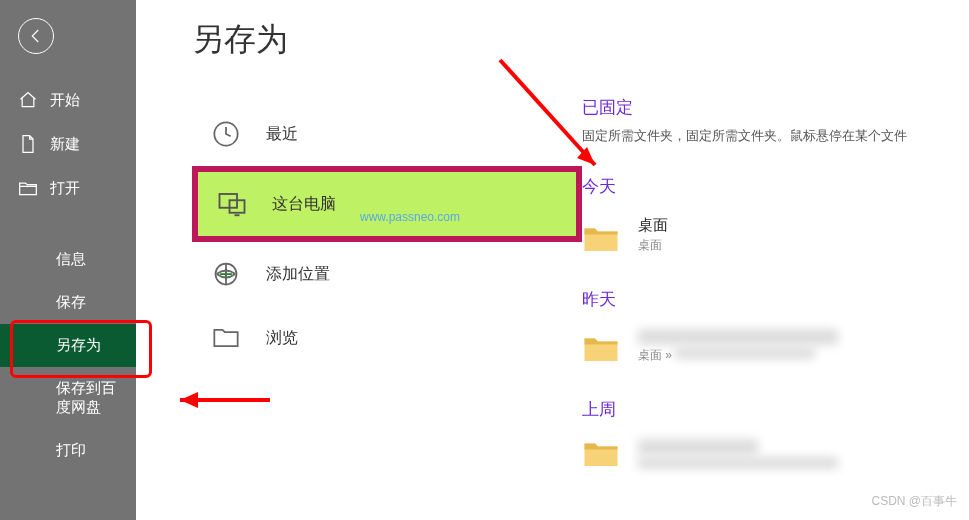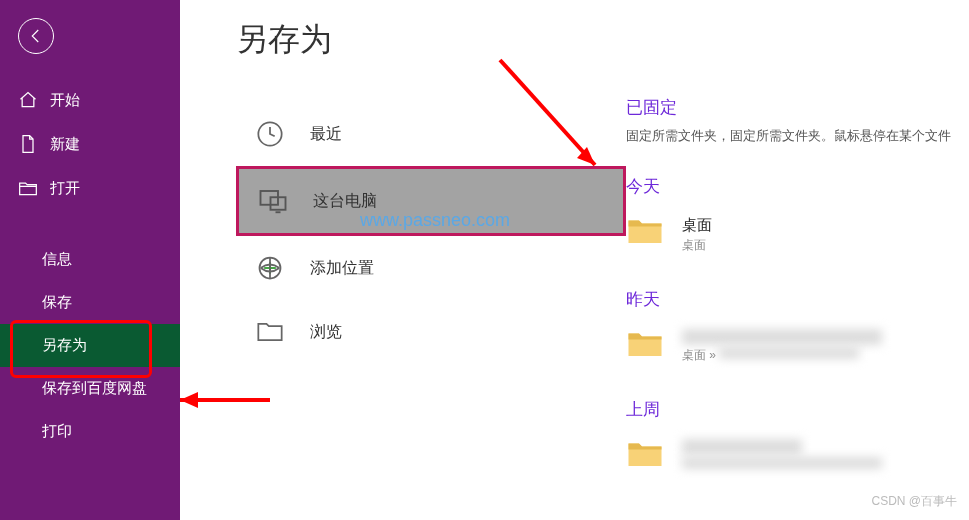--- a/index.html
+++ b/index.html
@@ -1,54 +1,54 @@
 <!DOCTYPE html>
 <html><head>
   <meta charset="utf-8">
   <style>
     * { margin: 0; padding: 0; box-sizing: border-box; font-family: "Microsoft YaHei", "Segoe UI", sans-serif; }
     body { width: 969px; height: 520px; overflow: hidden; background: #fff; position: relative; }
     .container { display: flex; width: 100%; height: 100%; }
     
     
-    .sidebar { width: 180px; background: #701a75; color: #fff; padding-top: 18px; flex-shrink: 0; }
+    .sidebar { width: 136px; background: #737373; color: #fff; padding-top: 18px; flex-shrink: 0; }
     .back-btn { width: 36px; height: 36px; margin-left: 18px; margin-bottom: 24px; border: 1.5px solid #fff; border-radius: 50%; display: flex; align-items: center; justify-content: center; cursor: pointer; }
     .back-btn svg { width: 18px; height: 18px; fill: none; stroke: #fff; stroke-width: 1.5; }
     .side-item { display: flex; align-items: center; padding: 12px 18px; font-size: 15px; cursor: pointer; gap: 12px; }
-    .side-item.indent { padding-left: 42px; }
+    .side-item.indent { padding-left: 56px; }
     .side-item.active { background: #0a5a32; }
     .side-item svg { width: 20px; height: 20px; fill: none; stroke: #fff; stroke-width: 1.5; flex-shrink: 0; }
     .highlight-box { position: absolute; border: 3px solid #ff0000; border-radius: 6px; pointer-events: none; }
     
     
     .main { flex: 1; display: flex; padding: 18px 0 0 56px; }
     .main-left { width: 390px; }
     .page-title { font-size: 32px; font-weight: 300; color: #333; margin-bottom: 40px; }
     .loc-item { display: flex; align-items: center; padding: 16px 18px; gap: 24px; cursor: pointer; font-size: 16px; color: #333; }
-    .loc-item.selected { background: #a3a3a3; border: 3px solid #be185d; }
+    .loc-item.selected { background: #bef264; border: 6px solid #be185d; }
     .loc-icon { width: 32px; height: 32px; display: flex; align-items: center; justify-content: center; }
     
     
     .main-right { flex: 1; padding-top: 78px; padding-right: 10px; }
     .section-title { font-size: 17px; color: #6d28d9; font-weight: 500; margin-bottom: 8px; }
     .section-sub { font-size: 13px; color: #555; margin-bottom: 30px; }
-    .folder-row { display: flex; align-items: flex-start; gap: 18px; padding: 10px 0; cursor: pointer; }
+    .folder-row { display: flex; align-items: flex-end; gap: 18px; padding: 10px 0; cursor: pointer; }
     .folder-icon { width: 38px; height: 30px; }
     .folder-info { display: flex; flex-direction: column; gap: 2px; }
     .folder-name { font-size: 15px; color: #222; }
     .folder-path { font-size: 12px; color: #888; }
     .blur { filter: blur(5px); background: #ddd; color: transparent; }
     
     
     .arrow { position: absolute; pointer-events: none; }
     .arrow-line { stroke: #ff0000; stroke-width: 4; fill: none; }
     .arrow-head { fill: #ff0000; }
     
     
-    .wm1 { position: absolute; top: 210px; left: 360px; color: #5aa8e6; font-size: 18px; font-family: Arial; }
+    .wm1 { position: absolute; top: 210px; left: 360px; color: #5aa8e6; font-size: 12px; font-family: Arial; }
     .wm2 { position: absolute; bottom: 10px; right: 12px; color: #bbb; font-size: 12px; }
   </style>
 </head>
 <body>
 
 <div class="container">
 
   <div class="sidebar">
     <div class="back-btn">
       <svg viewBox="0 0 24 24">

